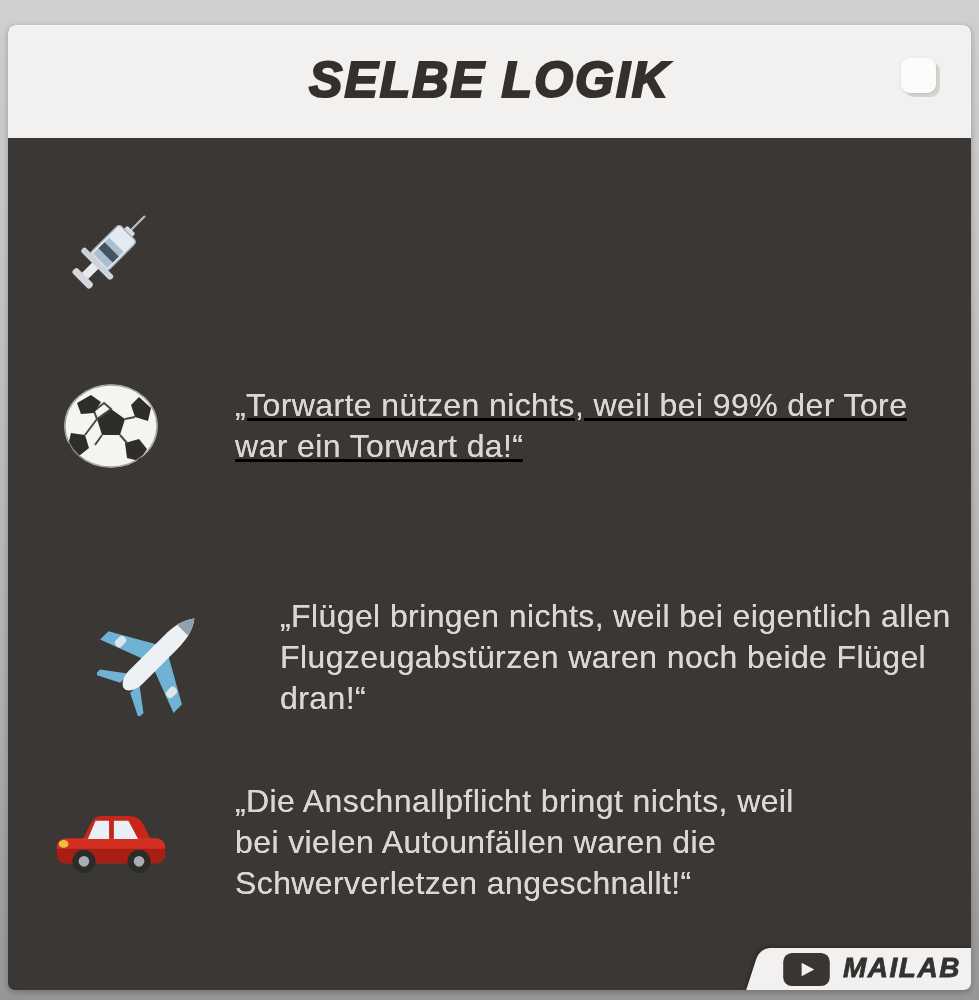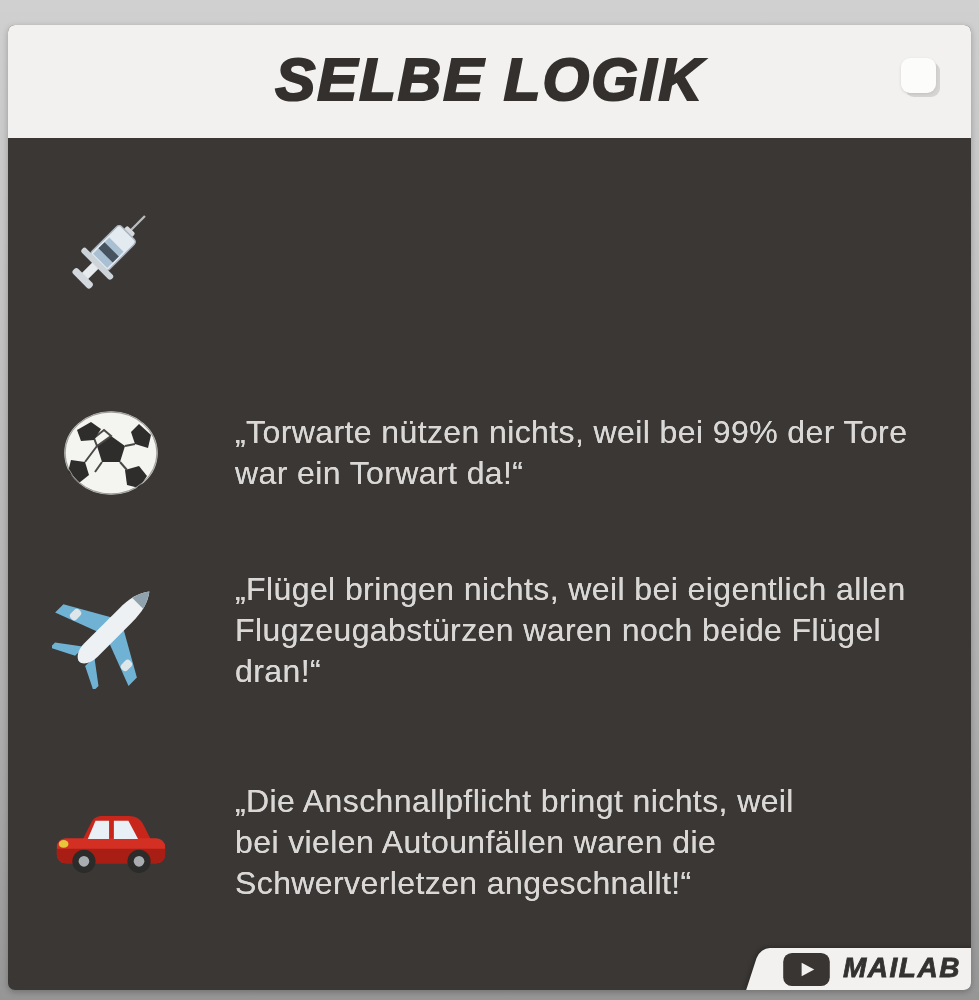--- a/index.html
+++ b/index.html
@@ -25,21 +25,21 @@
   .card-header {
     position: absolute;
     left: 0; top: 0; right: 0;
     height: 113px;
     background: #f2f1ef;
     display: flex;
     align-items: center;
     justify-content: center;
   }
   .card-title {
-    font-size: 60px;
+    font-size: 50px;
     font-weight: 700;
     font-style: italic;
     letter-spacing: 2px;
     color: #33302e;
     -webkit-text-stroke: 2.2px #33302e;
     transform: translateY(-2px);
     white-space: nowrap;
   }
   .sticker-square {
     position: absolute;
@@ -49,22 +49,22 @@
     border-radius: 9px;
     box-shadow: 4px 4px 0 rgba(160,158,156,0.35), 0 1px 3px rgba(0,0,0,0.12);
   }
   .row {
     position: absolute;
     left: 0; right: 0;
     display: flex;
     align-items: center;
   }
   .row-1 { top: 160px; height: 130px; }
-  .row-2 { top: 363px; height: 130px; }
-  .row-3 { top: 520px; height: 170px; }
+  .row-2 { top: 336px; height: 130px; text-decoration: underline; }
+  .row-3 { top: 547px; height: 170px; margin-left: 45px; }
   .row-4 { top: 732px; height: 170px; }
   .icon-box {
     width: 125px;
     margin-left: 40px;
     margin-right: 62px;
     flex: none;
     display: flex;
     align-items: center;
     justify-content: center;
   }

